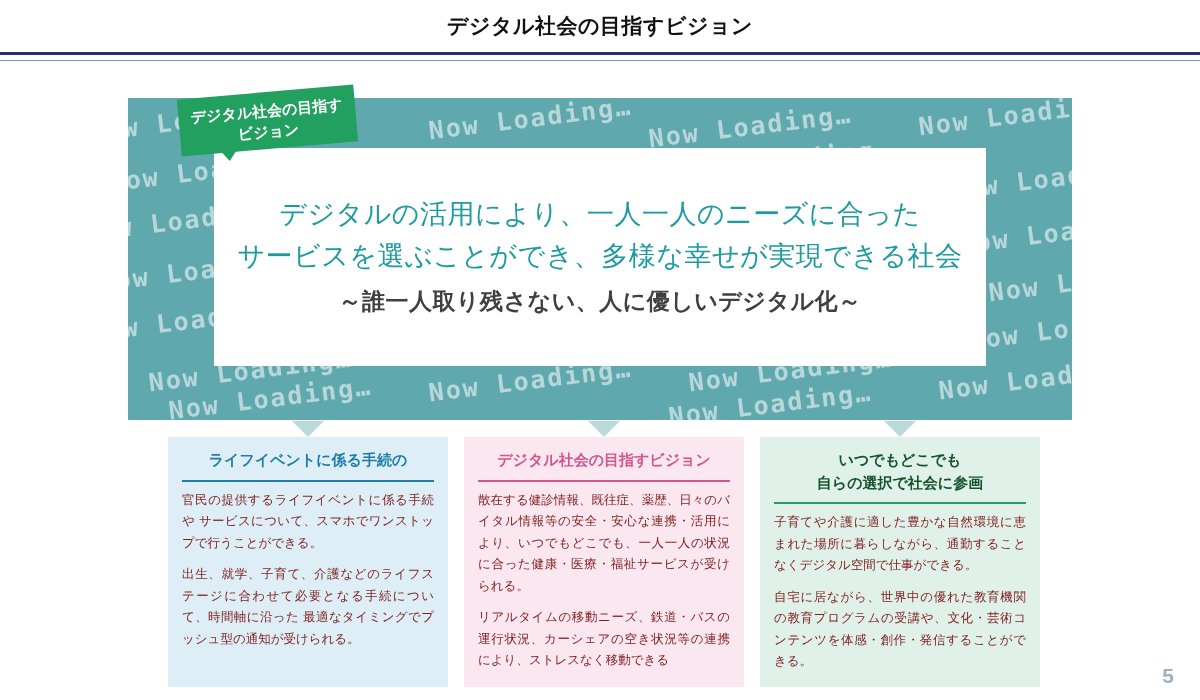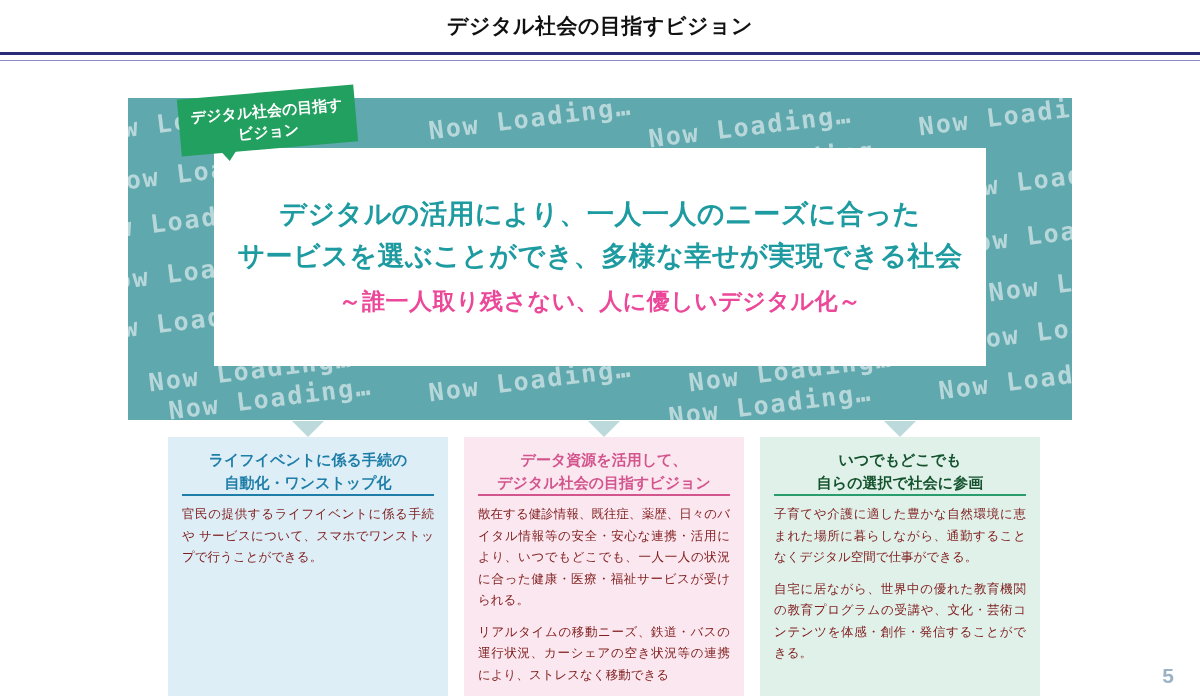--- a/index.html
+++ b/index.html
@@ -91,27 +91,27 @@
     display: flex;
     flex-direction: column;
     align-items: center;
     justify-content: center;
     text-align: center;
     box-sizing: border-box;
     padding: 10px 20px;
   }
   .vision-line {
     color: #1d9ba0;
-    font-weight: bold;
+    font-weight: normal;
     font-size: 27px;
     line-height: 1.55;
     letter-spacing: 0.5px;
   }
   .vision-sub {
-    color: #ec4899;
+    color: #404040;
     font-weight: bold;
     font-size: 23px;
     line-height: 1.6;
     margin-top: 6px;
     letter-spacing: 0.5px;
   }
 
   
   .tag {
     position: absolute;
@@ -165,20 +165,21 @@
     width: 280px;
     box-sizing: border-box;
     padding: 12px 14px 10px 14px;
     min-height: 250px;
   }
   .panel-title {
     text-align: center;
     font-weight: bold;
     font-size: 15px;
     line-height: 1.5;
+    padding-bottom: 8px;
   }
   .panel-divider {
     height: 2px;
     width: 100%;
     margin-bottom: 8px;
   }
   .panel-body p {
     margin: 0 0 10px 0;
     font-size: 12.5px;
     line-height: 1.72;
@@ -255,31 +256,30 @@
 
   <div class="arrow" style="left:292px; top:421px;"></div>
   <div class="arrow" style="left:588px; top:421px;"></div>
   <div class="arrow" style="left:884px; top:421px;"></div>
 
   <div class="panels">
 
     <div class="panel panel-a">
       <div class="panel-title">
         <div>ライフイベントに係る手続の</div>
-        <div>自動化・ワンストップ化</div>
       </div>
       <div class="panel-divider"></div>
       <div class="panel-body">
         <p>官民の提供するライフイベントに係る手続 や サービスについて、スマホでワンストップで行うことができる。</p>
+        <p>出生、就学、子育て、介護などのライフステージに合わせて必要となる手続について、時間軸に沿った 最適なタイミングでプッシュ型の通知が受けられる。</p>
       </div>
     </div>
 
     <div class="panel panel-b">
       <div class="panel-title">
-        <div>データ資源を活用して、</div>
         <div>デジタル社会の目指すビジョン</div>
       </div>
       <div class="panel-divider"></div>
       <div class="panel-body">
         <p>散在する健診情報、既往症、薬歴、日々のバイタル情報等の安全・安心な連携・活用により、いつでもどこでも、一人一人の状況に合った健康・医療・福祉サービスが受けられる。</p>
         <p>リアルタイムの移動ニーズ、鉄道・バスの運行状況、カーシェアの空き状況等の連携により、ストレスなく移動できる</p>
       </div>
     </div>
 
     <div class="panel panel-c">

